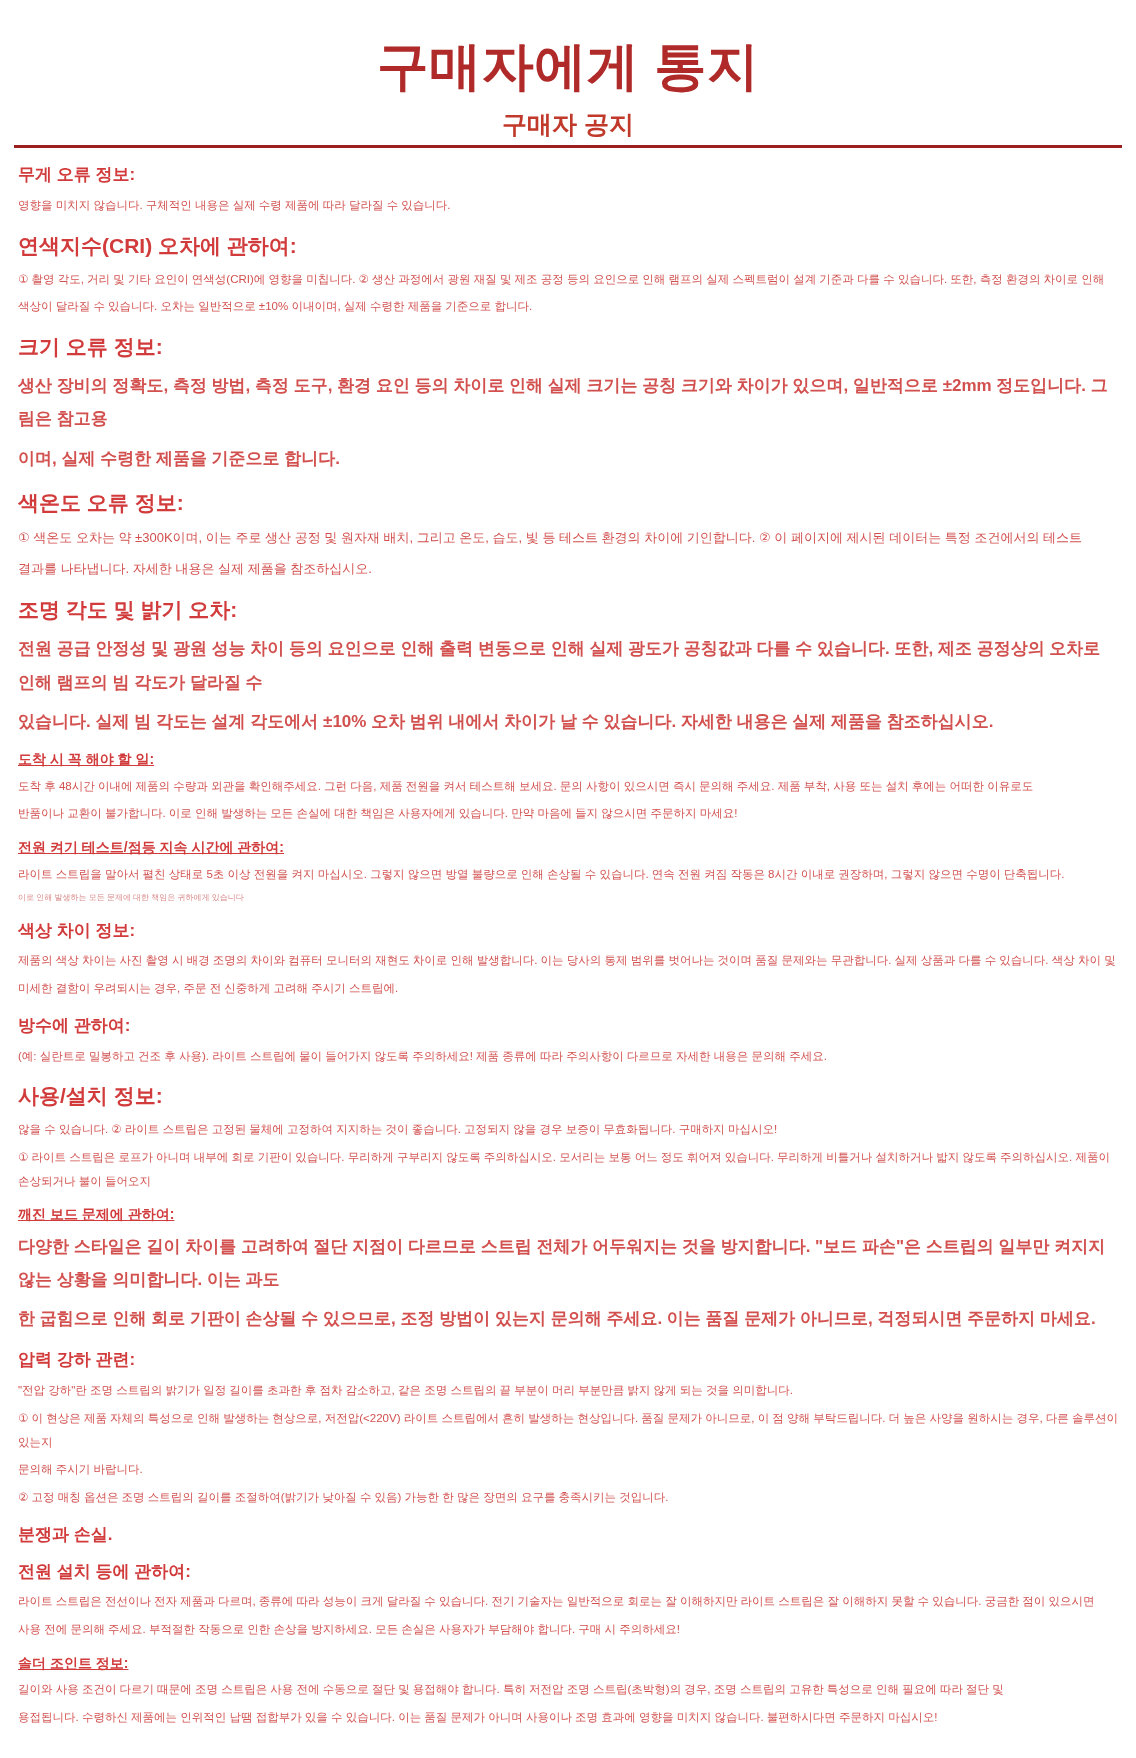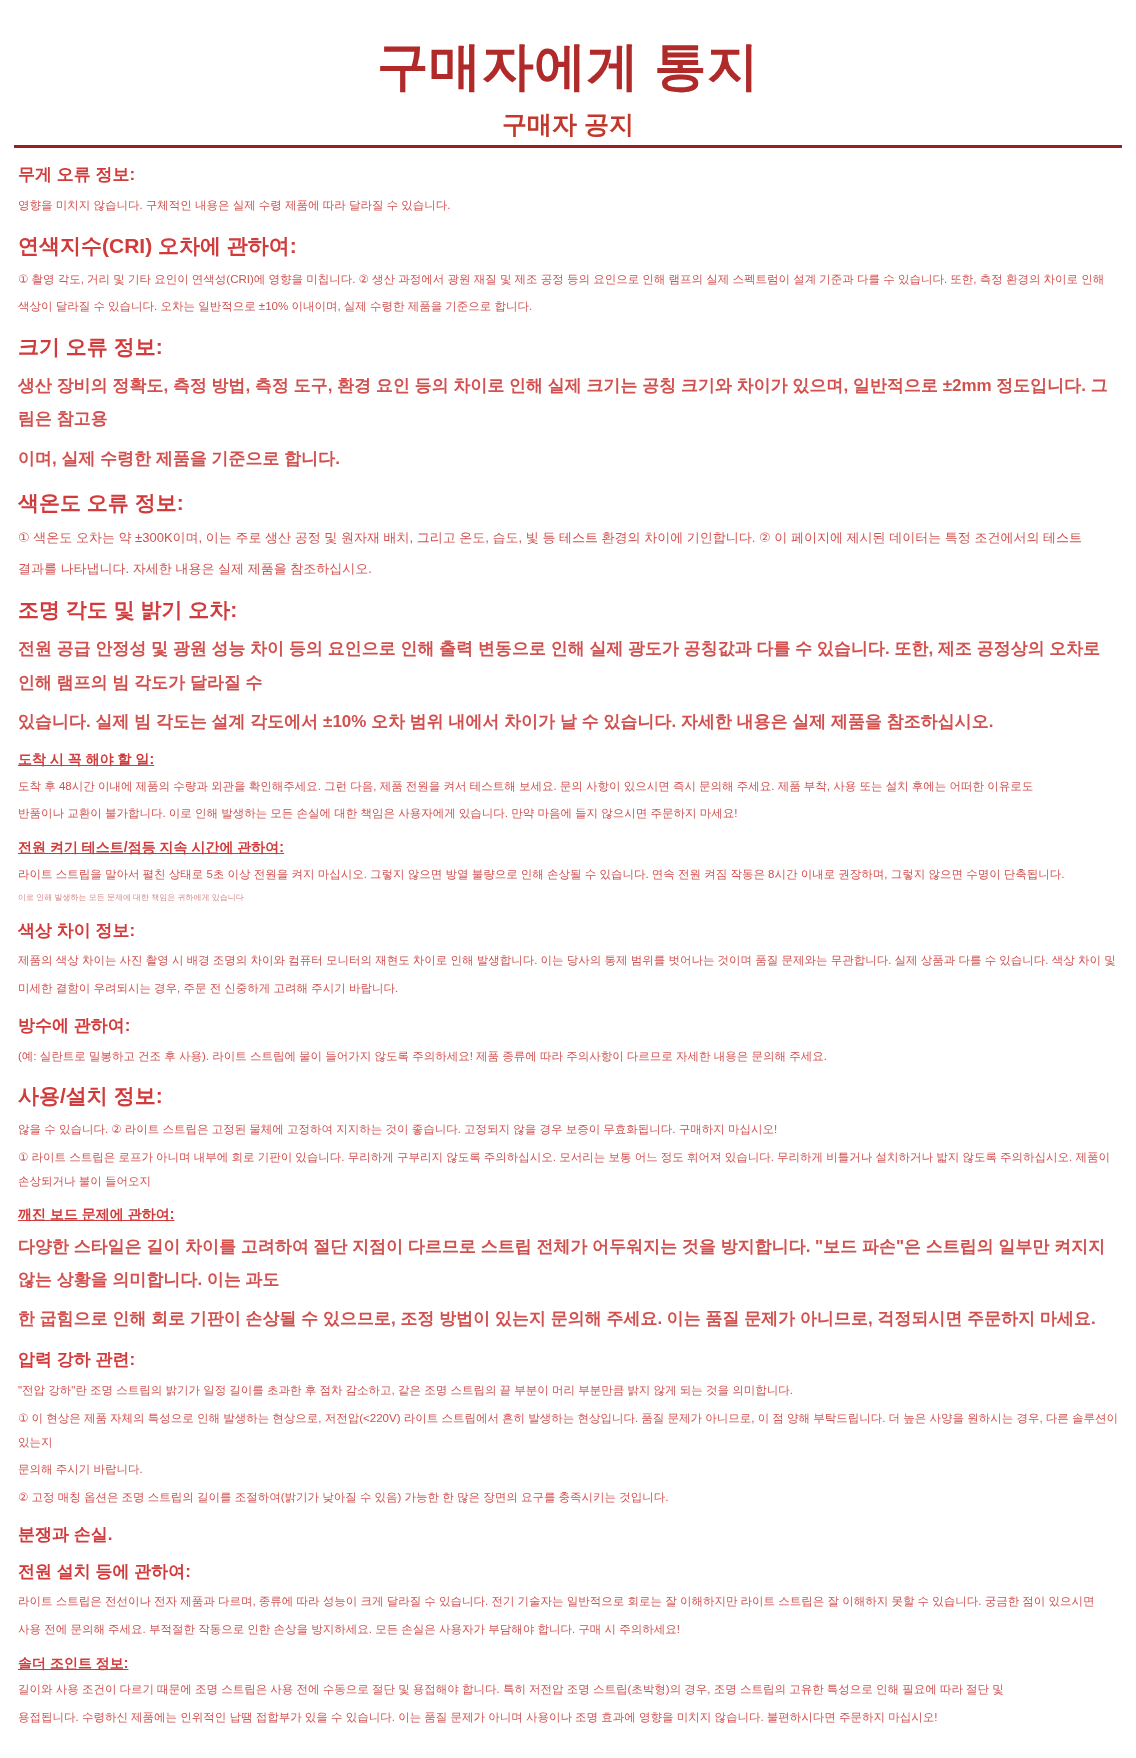--- a/index.html
+++ b/index.html
@@ -135,21 +135,21 @@
         <div class="p-sm">반품이나 교환이 불가합니다. 이로 인해 발생하는 모든 손실에 대한 책임은 사용자에게 있습니다. 만약 마음에 들지 않으시면 주문하지 마세요!</div>
       </div>
       <div class="sec">
         <div class="h-sm">전원 켜기 테스트/점등 지속 시간에 관하여:</div>
         <div class="p-sm">라이트 스트립을 말아서 펼친 상태로 5초 이상 전원을 켜지 마십시오. 그렇지 않으면 방열 불량으로 인해 손상될 수 있습니다. 연속 전원 켜짐 작동은 8시간 이내로 권장하며, 그렇지 않으면 수명이 단축됩니다.</div>
         <div class="p-xs">이로 인해 발생하는 모든 문제에 대한 책임은 귀하에게 있습니다</div>
       </div>
       <div class="sec">
         <div class="h-md">색상 차이 정보:</div>
         <div class="p-sm">제품의 색상 차이는 사진 촬영 시 배경 조명의 차이와 컴퓨터 모니터의 재현도 차이로 인해 발생합니다. 이는 당사의 통제 범위를 벗어나는 것이며 품질 문제와는 무관합니다. 실제 상품과 다를 수 있습니다. 색상 차이 및</div>
-        <div class="p-sm">미세한 결함이 우려되시는 경우, 주문 전 신중하게 고려해 주시기 바랍니다.</div>
+        <div class="p-sm">미세한 결함이 우려되시는 경우, 주문 전 신중하게 고려해 주시기 스트립에.</div>
       </div>
       <div class="sec">
         <div class="h-md">방수에 관하여:</div>
         <div class="p-sm">(예: 실란트로 밀봉하고 건조 후 사용). 라이트 스트립에 물이 들어가지 않도록 주의하세요! 제품 종류에 따라 주의사항이 다르므로 자세한 내용은 문의해 주세요.</div>
       </div>
       <div class="sec">
         <div class="h-lg">사용/설치 정보:</div>
         <div class="p-sm">않을 수 있습니다. ② 라이트 스트립은 고정된 물체에 고정하여 지지하는 것이 좋습니다. 고정되지 않을 경우 보증이 무효화됩니다. 구매하지 마십시오!</div>
         <div class="p-sm">① 라이트 스트립은 로프가 아니며 내부에 회로 기판이 있습니다. 무리하게 구부리지 않도록 주의하십시오. 모서리는 보통 어느 정도 휘어져 있습니다. 무리하게 비틀거나 설치하거나 밟지 않도록 주의하십시오. 제품이 손상되거나 불이 들어오지</div>
       </div>

